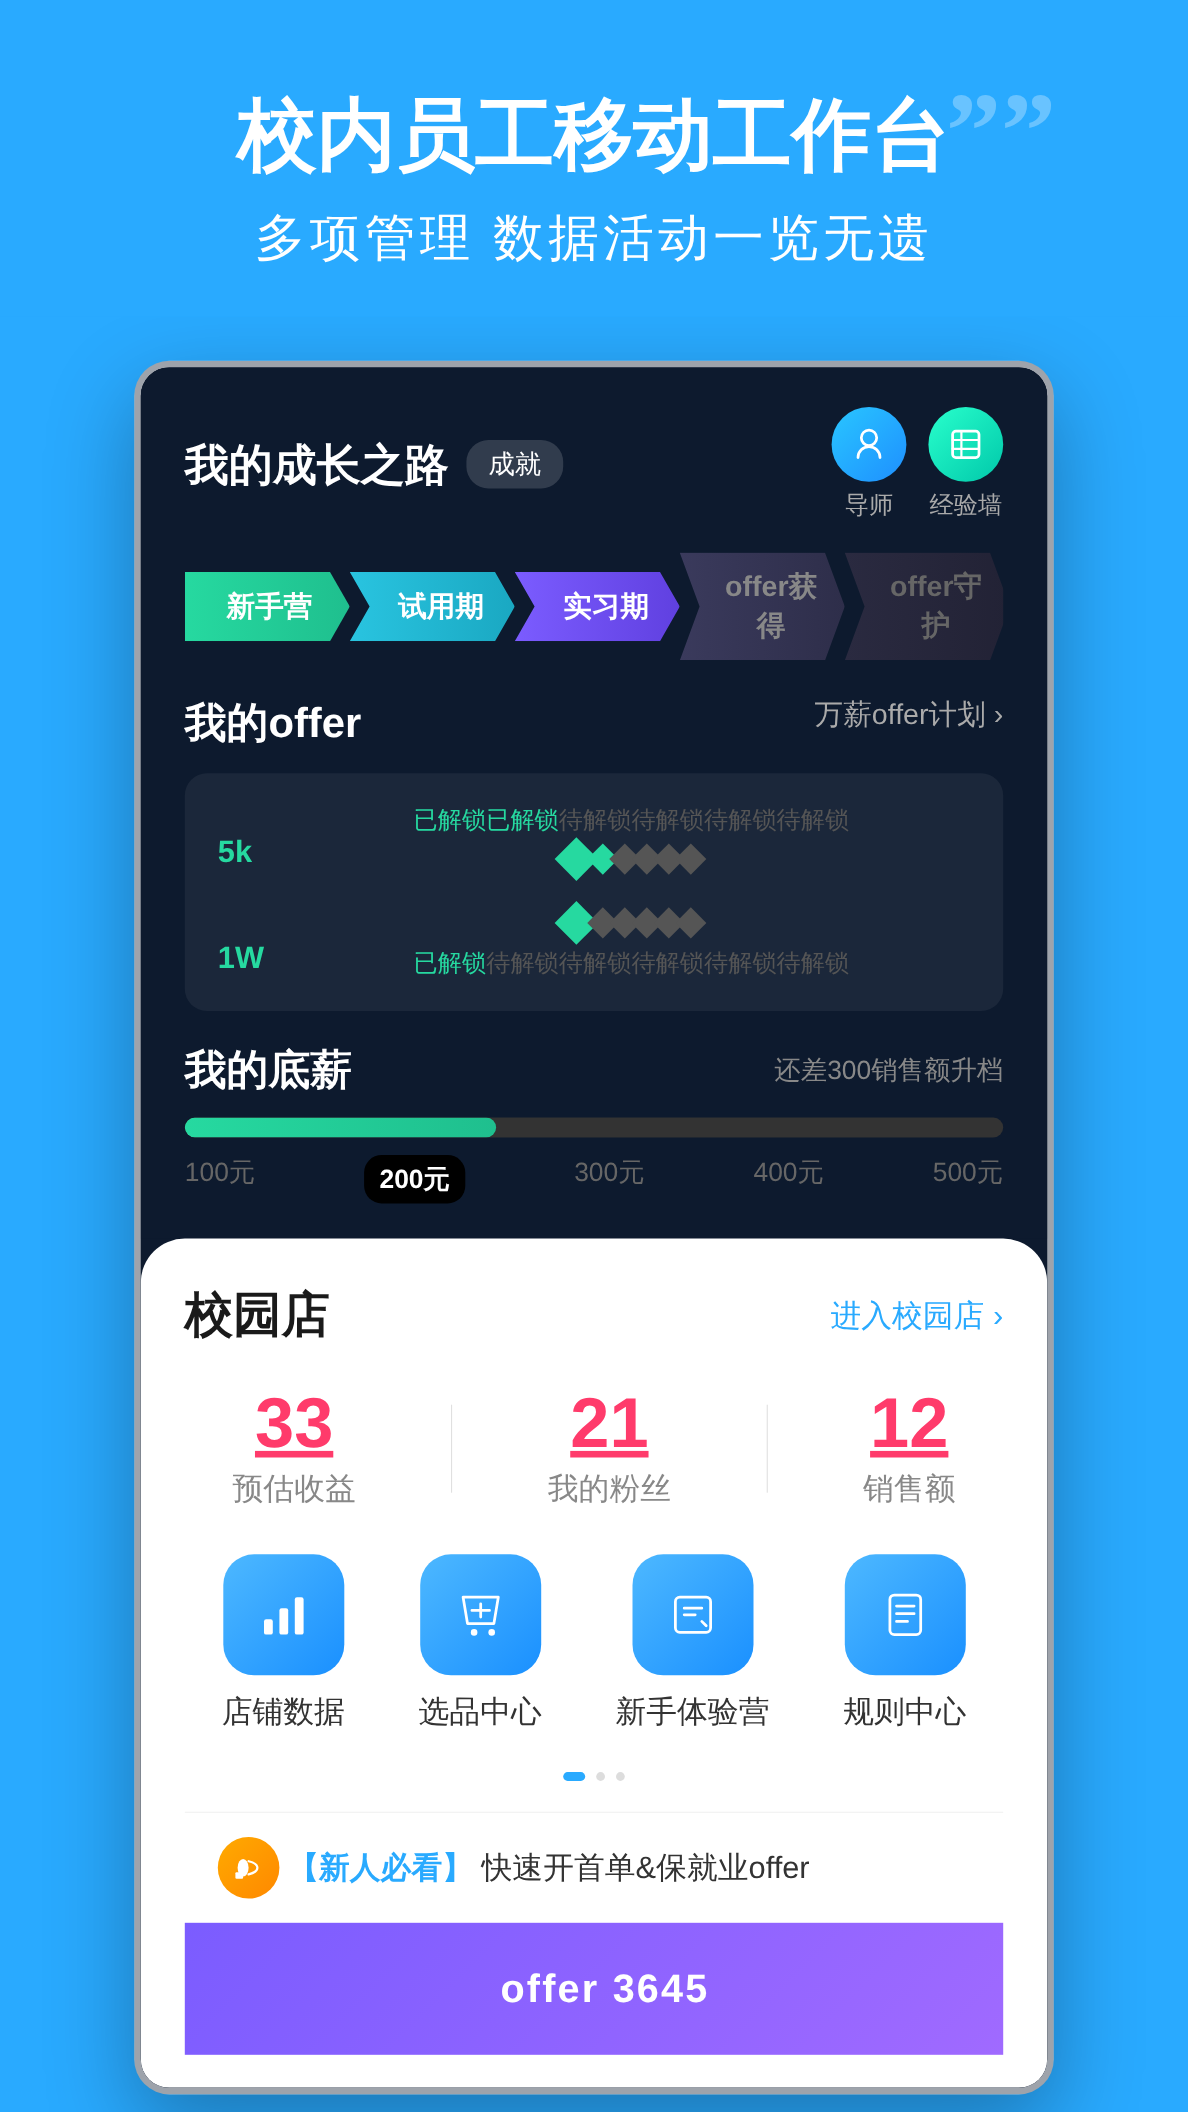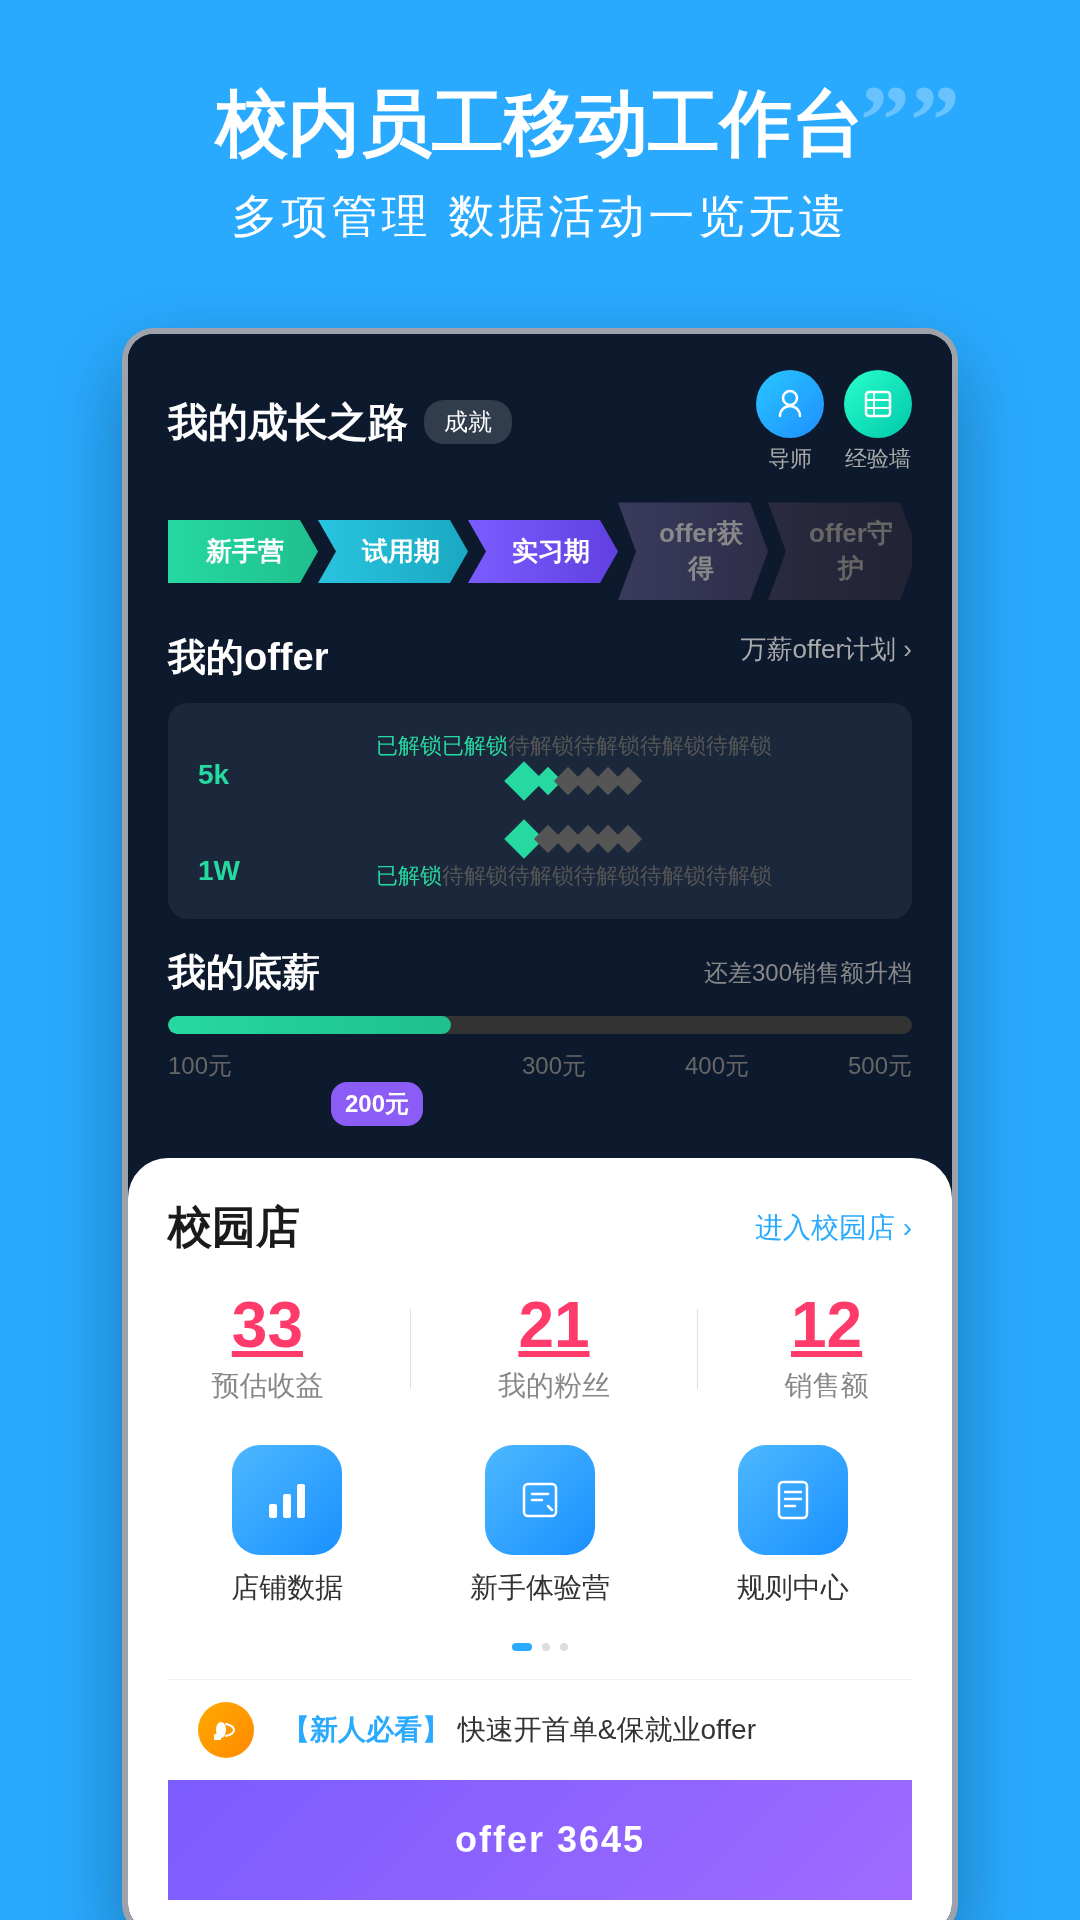--- a/index.html
+++ b/index.html
@@ -284,26 +284,25 @@
     .salary-labels {
       display: flex;
       justify-content: space-between;
       margin-top: 14px;
     }
     .salary-label {
       font-size: 24px;
       color: #666;
     }
     .salary-label.active {
-      background: #8b5cf6;
+      background: #000000;
       color: #fff;
       padding: 6px 14px;
       border-radius: 16px;
       font-weight: 600;
-      margin-top: 32px;
     }
 
     
     .campus-section {
       background: #fff;
       border-radius: 40px 40px 0 0;
       padding: 40px 40px 30px;
       margin-top: 0;
     }
     .campus-header {
@@ -398,21 +397,21 @@
     }
     .dot.inactive {
       width: 8px;
       background: #ddd;
     }
 
     
     .notice-bar {
       display: flex;
       align-items: center;
-      gap: 28px;
+      gap: 8px;
       padding: 22px 30px;
       background: #fff;
       border-top: 1px solid #f0f0f0;
     }
     .notice-icon {
       width: 56px;
       height: 56px;
       background: linear-gradient(135deg, #ffaa00, #ff8800);
       border-radius: 50%;
       display: flex;
@@ -637,20 +636,31 @@
                 <rect x="8" y="30" width="8" height="14" rx="2" fill="white"></rect>
                 <rect x="22" y="20" width="8" height="24" rx="2" fill="white"></rect>
                 <rect x="36" y="10" width="8" height="34" rx="2" fill="white"></rect>
               </svg>
             </div>
             <span class="feature-label">店铺数据</span>
           </div>
           <div class="feature-item">
             <div class="feature-icon">
               <svg width="52" height="52" viewBox="0 0 52 52" fill="none">
+                <path d="M10 10h32l-4 24H14L10 10z" stroke="white" stroke-width="2.5" fill="none" stroke-linejoin="round"></path>
+                <circle cx="20" cy="42" r="3" fill="white"></circle>
+                <circle cx="36" cy="42" r="3" fill="white"></circle>
+                <path d="M18 22h16M26 16v12" stroke="white" stroke-width="2.5" stroke-linecap="round"></path>
+              </svg>
+            </div>
+            <span class="feature-label">选品中心</span>
+          </div>
+          <div class="feature-item">
+            <div class="feature-icon">
+              <svg width="52" height="52" viewBox="0 0 52 52" fill="none">
                 <rect x="10" y="10" width="32" height="32" rx="4" stroke="white" stroke-width="2.5" fill="none"></rect>
                 <path d="M18 20h16M18 26h10" stroke="white" stroke-width="2.5" stroke-linecap="round"></path>
                 <path d="M34 32l4 4" stroke="white" stroke-width="2.5" stroke-linecap="round"></path>
               </svg>
             </div>
             <span class="feature-label">新手体验营</span>
           </div>
           <div class="feature-item">
             <div class="feature-icon">
               <svg width="52" height="52" viewBox="0 0 52 52" fill="none">

